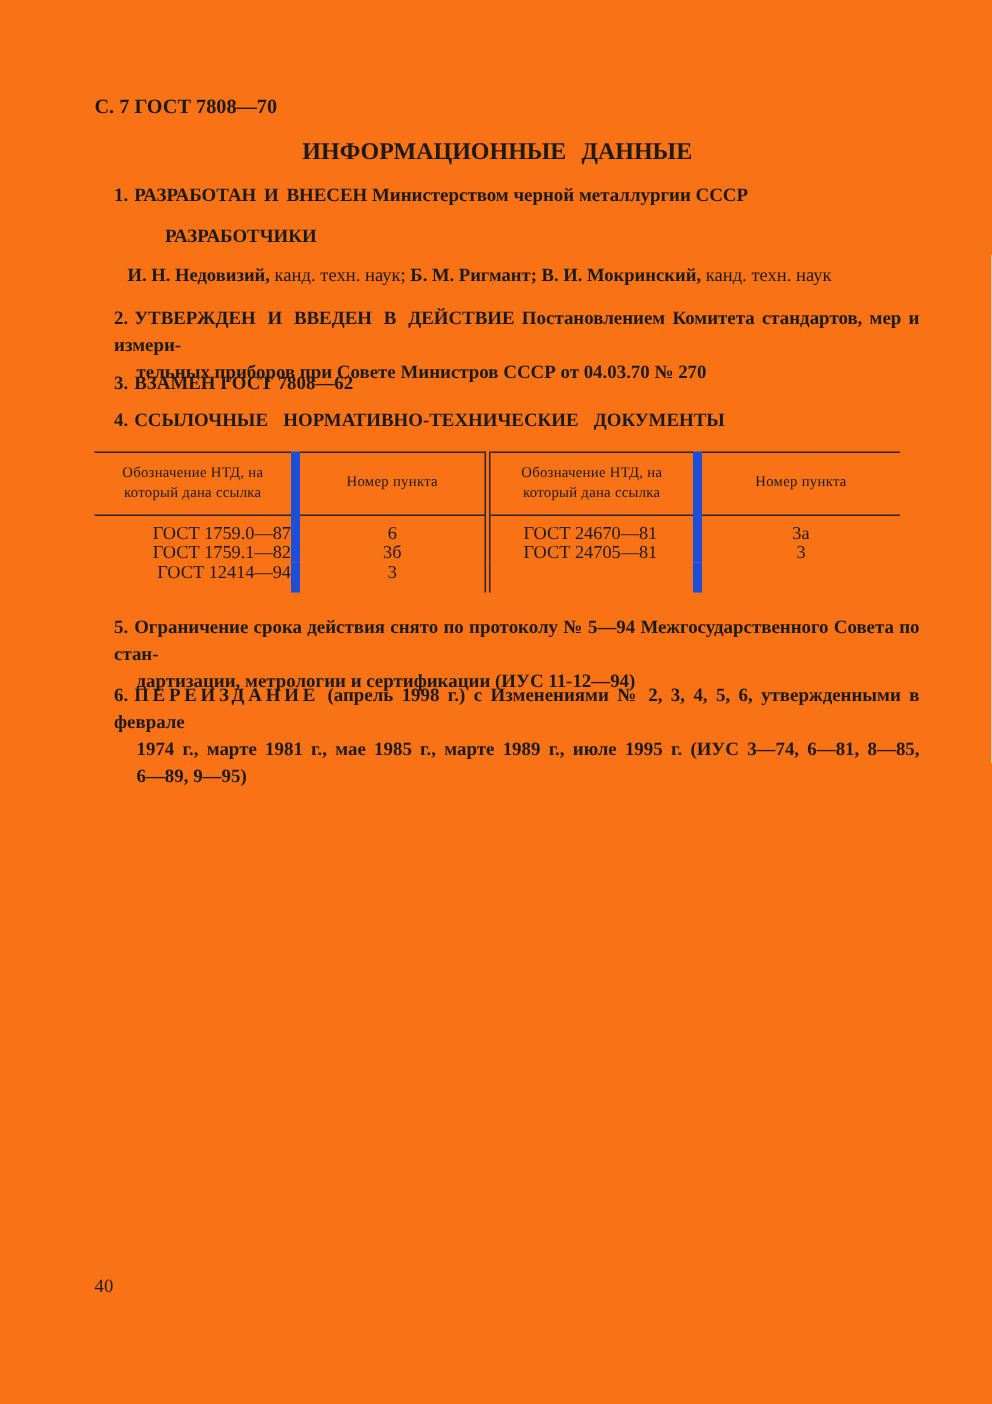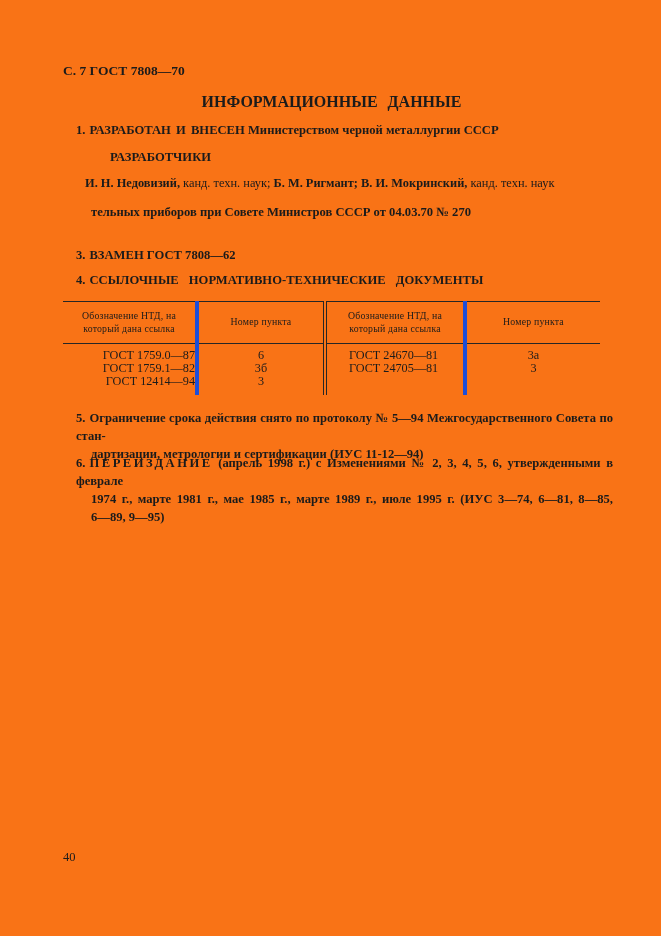--- a/index.html
+++ b/index.html
@@ -56,21 +56,21 @@
     font-weight:normal; font-size:9.8px; line-height:12.5px;
     padding:8px 14px; text-align:center; vertical-align:middle;
     letter-spacing:0.2px;
   }
   .ref-table td {
     font-size:12.2px; line-height:13px; font-weight:normal;
     padding:0; vertical-align:top;
   }
   .ref-table tr.first td { padding-top:5px; }
   .ref-table tr.last td { padding-bottom:7px; }
-  .ref-table .b-r  { border-right:4px solid #1d4ed8; }
+  .ref-table .b-r  { border-right:6px solid #1d4ed8; }
   .ref-table .b-dbl{ border-right:4px double #262626; }
   .ref-table td.c1 { text-align:right; padding-left:3px; }
   .ref-table td.c3 { text-align:left; padding-left:22px; }
   .ref-table td.c2, .ref-table td.c4 { text-align:center; }
   .page-number {
     top:849px; left:63px;
     font-size:12.5px; font-weight:normal; line-height:16px;
   }
 </style>
 </head>
@@ -84,20 +84,21 @@
 
   <div class="abs item" style="top:121px;">
     <div><span class="num">1.</span><span class="ws2">РАЗРАБОТАН И ВНЕСЕН</span> <span>Министерством черной металлургии СССР</span></div>
   </div>
 
   <div class="abs sub-heading">РАЗРАБОТЧИКИ</div>
 
   <div class="abs developers"><span class="bold">И. Н. Недовизий,</span><span class="role"> канд. техн. наук; </span><span class="bold">Б. М. Ригмант; В. И. Мокринский,</span><span class="role"> канд. техн. наук</span></div>
 
   <div class="abs item" style="top:203px;">
+    <div class="jl"><span class="num">2.</span><span class="ws3">УТВЕРЖДЕН И ВВЕДЕН В ДЕЙСТВИЕ</span> <span>Постановлением Комитета стандартов, мер и измери-</span></div>
     <div class="cont">тельных приборов при Совете Министров СССР от 04.03.70 № 270</div>
   </div>
 
   <div class="abs item" style="top:246px;">
     <div><span class="num">3.</span><span>ВЗАМЕН ГОСТ 7808—62</span></div>
   </div>
 
   <div class="abs item" style="top:271px;">
     <div><span class="num">4.</span><span class="ws7">ССЫЛОЧНЫЕ НОРМАТИВНО-ТЕХНИЧЕСКИЕ ДОКУМЕНТЫ</span></div>
   </div>

